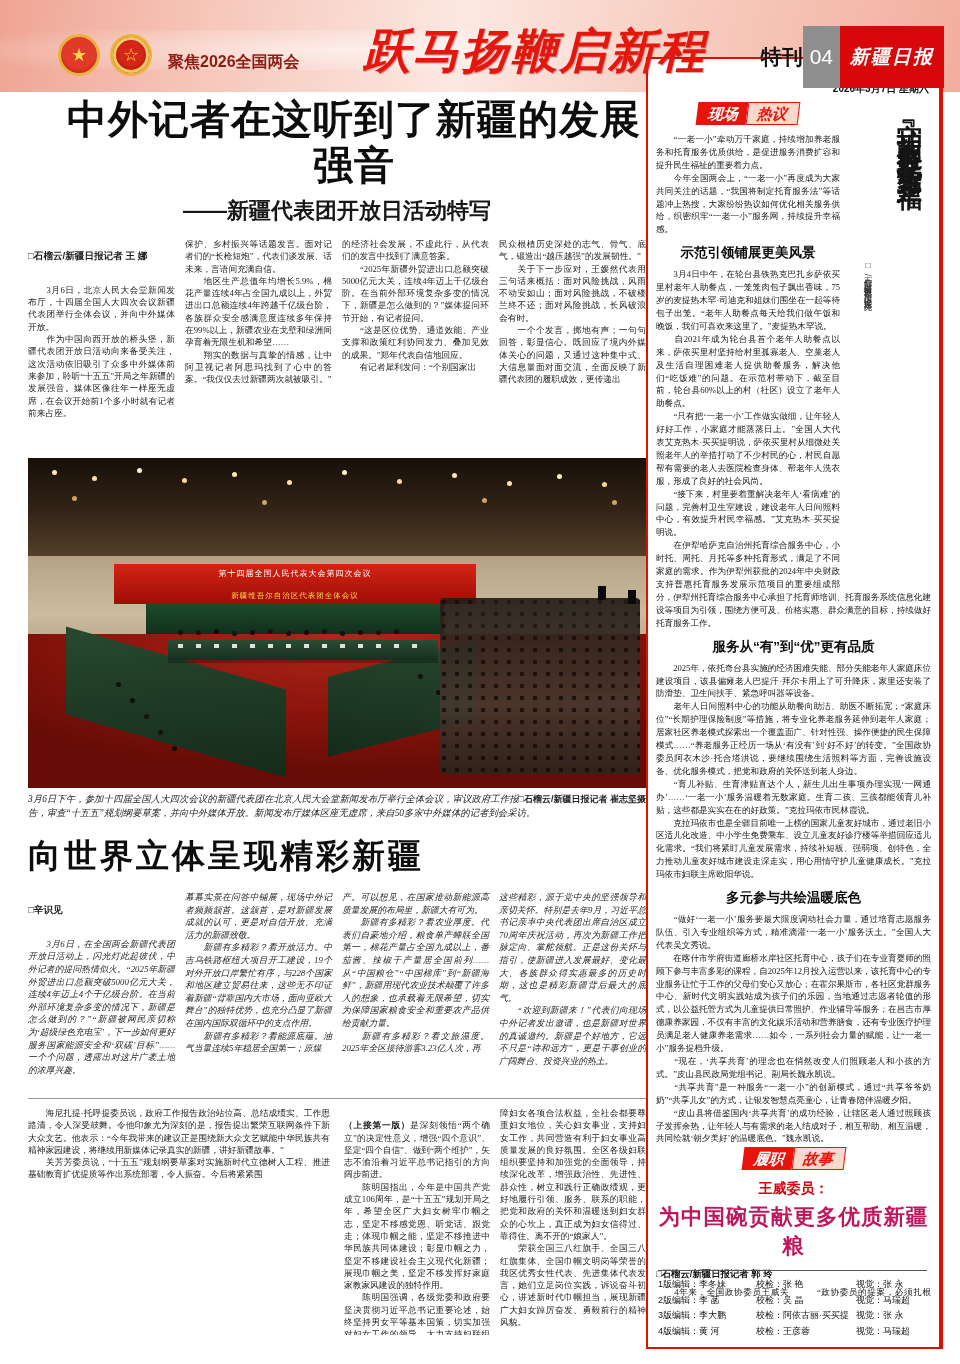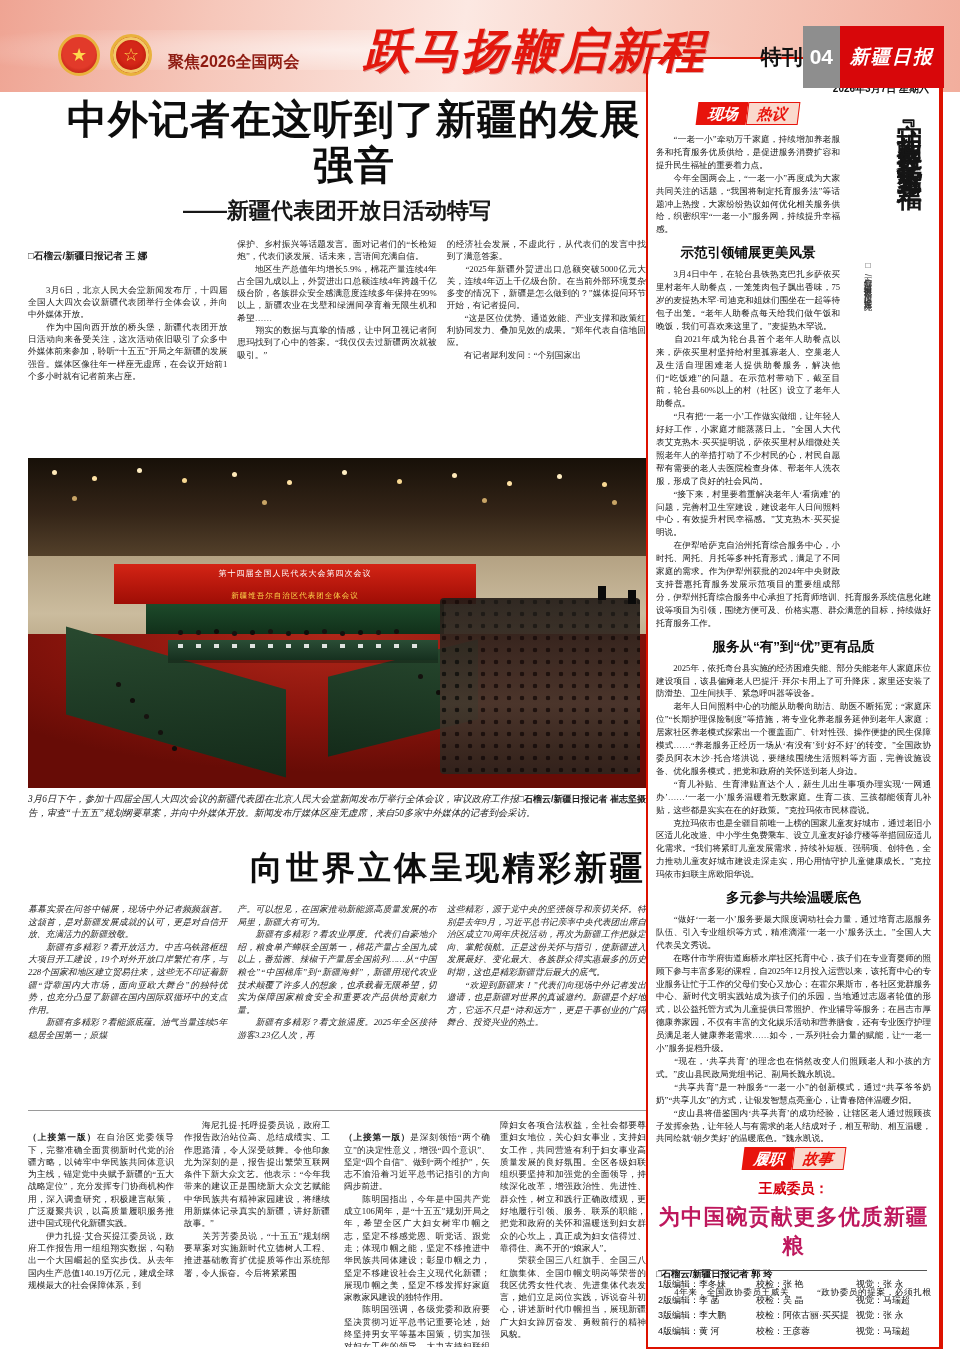--- a/index.html
+++ b/index.html
@@ -17,21 +17,21 @@
   .emblem.cppcc{left:110px;background:radial-gradient(circle at 50% 45%,#d42718 0 40%,#b51508 75%,#8f0d04 100%);
     box-shadow:inset 0 0 0 3px #f3c96a;}
   .focus-label{position:absolute;left:168px;top:52px;z-index:2;
     font-family:"Liberation Sans","DejaVu Sans",sans-serif;font-weight:bold;font-size:16px;color:#8e1b12;}
   .calligraphy{position:absolute;left:315px;top:20px;width:440px;text-align:center;z-index:2;
     font-family:"DejaVu Serif","Liberation Serif",serif;font-style:italic;font-weight:bold;
     font-size:47px;color:#e3170d;letter-spacing:2px;text-shadow:1px 1px 0 rgba(160,10,5,.35);}
   .mast-right{position:absolute;right:16px;top:26px;display:flex;align-items:center;z-index:2;
     font-family:"Liberation Sans","DejaVu Sans",sans-serif;}
   .tekan{font-size:21px;font-weight:900;color:#111;}
-  .pageno{background:#8e8e8e;color:#fff;font-size:21px;font-weight:bold;padding:19px 7px;}
+  .pageno{background:#8e8e8e;color:#fff;font-size:21px;font-weight:normal;padding:19px 7px;}
   .paper{background:#d8070a;color:#fff;font-size:19px;font-weight:900;font-style:italic;
     padding:18px 10px;letter-spacing:2px;font-family:"DejaVu Serif",serif;}
   
   .left-region{position:absolute;left:28px;top:96px;width:618px;}
   .lead-headline{font-family:"Liberation Sans","DejaVu Sans",sans-serif;font-weight:900;
     font-size:40px;letter-spacing:1px;text-align:center;color:#0d0d0d;line-height:1.15;margin-left:34px;}
   .lead-subhead{font-family:"Liberation Sans","DejaVu Sans",sans-serif;font-weight:bold;
     font-size:22px;text-align:center;margin-top:8px;color:#171717;}
   .cols{display:flex;gap:10px;margin-top:12px;height:216px;overflow:hidden;}
   .col{flex:1;font-size:8.7px;line-height:12.3px;text-align:justify;white-space:pre-line;color:#1c1c1c;}
@@ -78,22 +78,22 @@
   .ph-press::after{content:"";position:absolute;inset:0;
     background-image:radial-gradient(circle at 4px 4px,#0b0908 2px,transparent 2.6px);
     background-size:13px 12px;opacity:.8;}
   .ph-cam{position:absolute;top:128px;right:40px;width:8px;height:14px;background:#0a0a0a;
     box-shadow:30px 4px 0 #0a0a0a,62px -2px 0 #111,96px 6px 0 #0a0a0a,130px 0 0 #111;}
   .caption{margin-top:5px;font-size:9.4px;line-height:13.5px;text-align:justify;
     font-style:italic;color:#222;}
   .caption .credit{float:right;font-style:normal;font-weight:bold;
     font-family:"Liberation Sans","DejaVu Sans",sans-serif;font-size:9px;}
   
-  .art2-headline{margin-top:26px;font-family:"Liberation Sans","DejaVu Sans",sans-serif;
-    font-weight:900;font-size:33px;text-align:right;letter-spacing:3px;color:#0d0d0d;}
+  .art2-headline{margin-top:14px;font-family:"Liberation Sans","DejaVu Sans",sans-serif;
+    font-weight:900;font-size:33px;text-align:left;letter-spacing:3px;color:#0d0d0d;}
   .cols2{display:flex;gap:10px;margin-top:12px;height:198px;overflow:hidden;}
   .cols2 .col{font-style:italic;font-size:8.8px;line-height:12.6px;}
   .cols2 .byline{font-style:normal;}
   
   .bottom-strip{display:flex;gap:14px;margin-top:9px;padding-top:8px;border-top:1px solid #9a9a9a;
     height:228px;overflow:hidden;}
   .cont-block{flex:1;display:flex;gap:10px;}
   .cont-lead{font-weight:bold;font-family:"Liberation Sans",sans-serif;font-size:8.7px;}
   
   .right-box{position:absolute;left:646px;top:57px;width:297px;height:1292px;box-sizing:border-box;
@@ -161,20 +161,23 @@
         <span>　　3月6日，北京人民大会堂新闻发布厅，十四届全国人大四次会议新疆代表团举行全体会议，并向中外媒体开放。
 　　作为中国向西开放的桥头堡，新疆代表团开放日活动向来备受关注，这次活动依旧吸引了众多中外媒体前来参加，聆听“十五五”开局之年新疆的发展强音。媒体区像往年一样座无虚席，在会议开始前1个多小时就有记者前来占座。</span>
       </div>
       <div class="col">保护、乡村振兴等话题发言。面对记者们的“长枪短炮”，代表们谈发展、话未来，言语间充满自信。
 　　地区生产总值年均增长5.9%，棉花产量连续4年占全国九成以上，外贸进出口总额连续4年跨越千亿级台阶，各族群众安全感满意度连续多年保持在99%以上，新疆农业在戈壁和绿洲间孕育着无限生机和希望……
 　　翔实的数据与真挚的情感，让中阿卫视记者阿思玛找到了心中的答案。“我仅仅去过新疆两次就被吸引。”</div>
       <div class="col">的经济社会发展，不虚此行，从代表们的发言中找到了满意答案。
 　　“2025年新疆外贸进出口总额突破5000亿元大关，连续4年迈上千亿级台阶。在当前外部环境复杂多变的情况下，新疆是怎么做到的？”媒体提问环节开始，有记者提问。
 　　“这是区位优势、通道效能、产业支撑和政策红利协同发力、叠加见效的成果。”郑年代表自信地回应。
 　　有记者犀利发问：“个别国家出</div>
+      <div class="col">民众根植历史深处的志气、骨气、底气，锻造出“越压越强”的发展韧性。”
+　　关于下一步应对，王媛然代表用三句话来概括：面对风险挑战，风雨不动安如山；面对风险挑战，不破楼兰终不还；面对风险挑战，长风破浪会有时。
+　　一个个发言，掷地有声；一句句回答，彰显信心。既回应了境内外媒体关心的问题，又通过这种集中式、大信息量面对面交流，全面反映了新疆代表团的履职成效，更传递出</div>
     </div>
 
     <div class="photo">
       <div class="ph-ceiling"></div>
       <div class="ph-lights"></div>
       <div class="ph-wall"></div>
       <div class="ph-banner">
         <span class="l1">第十四届全国人民代表大会第四次会议</span>
         <span class="l2">新疆维吾尔自治区代表团全体会议</span>
       </div>
@@ -189,36 +192,36 @@
       <div class="ph-cam"></div>
     </div>
 
     <div class="caption">
       <span class="credit">□石榴云/新疆日报记者 崔志坚摄</span>
       <span>3月6日下午，参加十四届全国人大四次会议的新疆代表团在北京人民大会堂新闻发布厅举行全体会议，审议政府工作报告，审查“十五五”规划纲要草案，并向中外媒体开放。新闻发布厅媒体区座无虚席，来自50多家中外媒体的记者到会采访。</span>
     </div>
 
     <div class="art2-headline">向世界立体呈现精彩新疆</div>
     <div class="cols cols2">
+      <div class="col">
+        <div class="byline">□辛识见</div>
+        <span>　　3月6日，在全国两会新疆代表团开放日活动上，闪光灯此起彼伏，中外记者的提问热情似火。“2025年新疆外贸进出口总额突破5000亿元大关，连续4年迈上4个千亿级台阶。在当前外部环境复杂多变的情况下，新疆是怎么做到的？”“新疆被网民亲切称为‘超级绿色充电宝’，下一步如何更好服务国家能源安全和‘双碳’目标”……一个个问题，透露出对这片广袤土地的浓厚兴趣。</span>
+      </div>
       <div class="col">幕幕实景在问答中铺展，现场中外记者频频颔首。这颔首，是对新疆发展成就的认可，更是对自信开放、充满活力的新疆致敬。
 　　新疆有多精彩？看开放活力。中吉乌铁路枢纽大项目开工建设，19个对外开放口岸繁忙有序，与228个国家和地区建立贸易往来，这些无不印证着新疆“背靠国内大市场，面向亚欧大舞台”的独特优势，也充分凸显了新疆在国内国际双循环中的支点作用。
 　　新疆有多精彩？看能源底蕴。油气当量连续5年稳居全国第一；原煤</div>
       <div class="col">产。可以想见，在国家推动新能源高质量发展的布局里，新疆大有可为。
 　　新疆有多精彩？看农业厚度。代表们自豪地介绍，粮食单产蝉联全国第一，棉花产量占全国九成以上，番茄酱、辣椒干产量居全国前列……从“中国粮仓”“中国棉库”到“新疆海鲜”，新疆用现代农业技术颠覆了许多人的想象，也承载着无限希望，切实为保障国家粮食安全和重要农产品供给贡献力量。
 　　新疆有多精彩？看文旅温度。2025年全区接待游客3.23亿人次，再</div>
       <div class="col">这些精彩，源于党中央的坚强领导和亲切关怀。特别是去年9月，习近平总书记亲率中央代表团出席自治区成立70周年庆祝活动，再次为新疆工作把脉定向、掌舵领航。正是这份关怀与指引，使新疆进入发展最好、变化最大、各族群众得实惠最多的历史时期，这也是精彩新疆背后最大的底气。
 　　“欢迎到新疆来！”代表们向现场中外记者发出邀请，也是新疆对世界的真诚邀约。新疆是个好地方，它远不只是“诗和远方”，更是干事创业的广阔舞台、投资兴业的热土。</div>
     </div>
 
     <div class="bottom-strip">
       <div class="cont-block">
-        <div class="col">
-          <span class="cont-lead">（上接第一版）</span><span>在自治区党委领导下，完整准确全面贯彻新时代党的治疆方略，以铸牢中华民族共同体意识为主线，锚定党中央赋予新疆的“五大战略定位”，充分发挥专门协商机构作用，深入调查研究，积极建言献策，广泛凝聚共识，以高质量履职服务推进中国式现代化新疆实践。
-　　伊力扎提·艾合买提江委员说，政府工作报告用一组组翔实数据，勾勒出一个大国崛起的坚实步伐。从去年国内生产总值140.19万亿元，建成全球规模最大的社会保障体系，到</span>
-        </div>
         <div class="col">　　海尼扎提·托呼提委员说，政府工作报告政治站位高、总结成绩实、工作思路清，令人深受鼓舞。令他印象尤为深刻的是，报告提出繁荣互联网条件下新大众文艺。他表示：“今年我带来的建议正是围绕新大众文艺赋能中华民族共有精神家园建设，将继续用新媒体记录真实的新疆，讲好新疆故事。”
 　　关芳芳委员说，“十五五”规划纲要草案对实施新时代立德树人工程、推进基础教育扩优提质等作出系统部署，令人振奋。今后将紧紧围</div>
       </div>
       <div class="cont-block">
         <div class="col">
           <span class="cont-lead">（上接第一版）</span><span>是深刻领悟“两个确立”的决定性意义，增强“四个意识”、坚定“四个自信”、做到“两个维护”，矢志不渝沿着习近平总书记指引的方向阔步前进。
 　　陈明国指出，今年是中国共产党成立106周年，是“十五五”规划开局之年，希望全区广大妇女树牢巾帼之志，坚定不移感党恩、听党话、跟党走；体现巾帼之能，坚定不移推进中华民族共同体建设；彰显巾帼之力，坚定不移建设社会主义现代化新疆；展现巾帼之美，坚定不移发挥好家庭家教家风建设的独特作用。
 　　陈明国强调，各级党委和政府要坚决贯彻习近平总书记重要论述，始终坚持男女平等基本国策，切实加强对妇女工作的领导，大力支持妇联组织依照法律和章程创造性开展工作，依法保</span>
         </div>
         <div class="col">障妇女各项合法权益，全社会都要尊重妇女地位，关心妇女事业，支持妇女工作，共同营造有利于妇女事业高质量发展的良好氛围。全区各级妇联组织要坚持和加强党的全面领导，持续深化改革，增强政治性、先进性、群众性，树立和践行正确政绩观，更好地履行引领、服务、联系的职能，把党和政府的关怀和温暖送到妇女群众的心坎上，真正成为妇女信得过、靠得住、离不开的“娘家人”。

